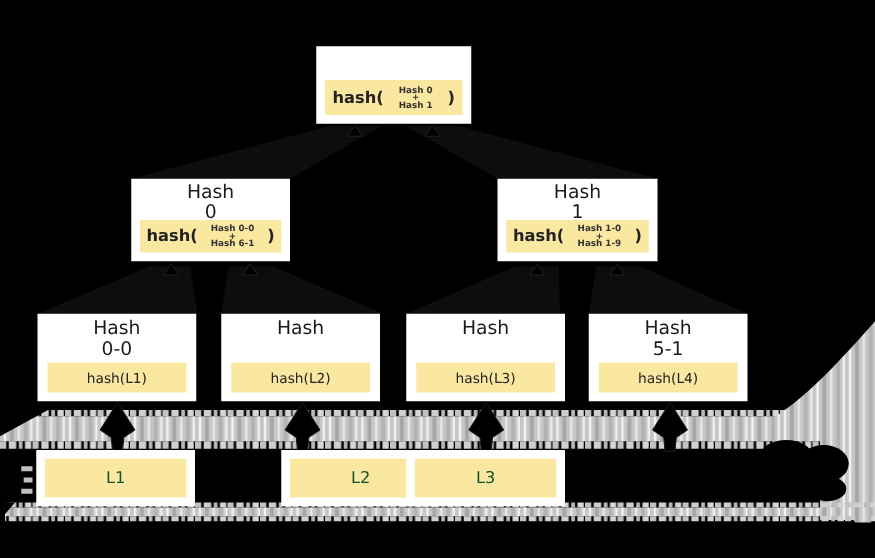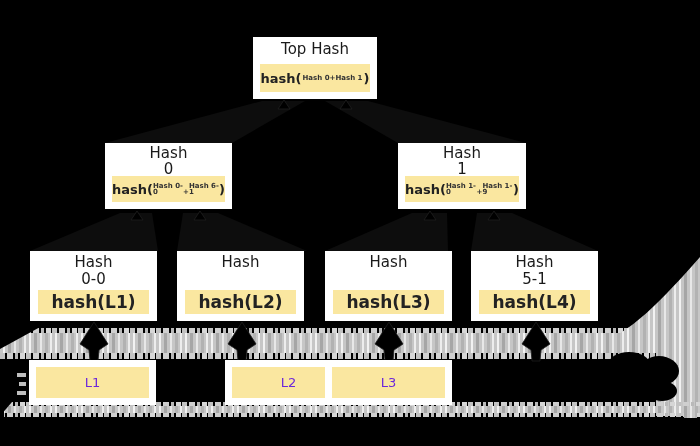--- a/index.html
+++ b/index.html
@@ -10,40 +10,40 @@
   #decor{position:absolute;left:0;top:0;width:700px;height:446px;}
   .box{position:absolute;background:#ffffff;box-sizing:border-box;}
   .title{text-align:center;font-size:15px;line-height:17px;padding-top:4px;color:#1a1a1a;}
   .title .ln{display:block;}
   .chip{
     position:absolute;left:7px;right:7px;background:#fae7a0;
     display:flex;align-items:center;justify-content:space-around;
     color:#222;
   }
   .chip .fx{font-size:13px;font-weight:bold;}
-  .chip .stack{display:flex;flex-direction:row;align-items:flex-end;
+  .chip .stack{display:flex;flex-direction:column;align-items:center;
     font-size:7px;line-height:6px;font-weight:bold;color:#333;}
-  .chip.simple{justify-content:center;font-size:17px;font-weight:bold;}
+  .chip.simple{justify-content:center;font-size:11px;font-weight:normal;}
   
   #node-top{left:253px;top:37px;width:124px;height:62px;}
   #node-top .chip{top:27px;height:28px;}
   
   #node-h0{left:105px;top:143px;width:127px;height:66px;}
   #node-h1{left:398px;top:143px;width:128px;height:66px;}
   .branch .title{padding-top:2px;line-height:16px;}
   .branch .chip{top:33px;height:26px;}
   
   .leaf{top:251px;width:127px;height:70px;}
   .leaf .title{padding-top:3px;line-height:17px;}
   .leaf .chip{top:39px;height:24px;left:8px;right:8px;}
   #leaf-0{left:30px;}  #leaf-1{left:177px;}  #leaf-2{left:325px;}  #leaf-3{left:471px;}
   
   .block{top:360px;width:127px;height:45px;}
   .block .chip{top:7px;bottom:7px;height:auto;justify-content:center;
-    font-size:13px;font-weight:normal;color:#6d28d9;}
+    font-size:13px;font-weight:normal;color:#14532d;}
   #blk-0{left:29px;} #blk-1{left:177px;margin-left:48px;} #blk-2{left:325px;} #blk-3{left:471px;}
 </style>
 </head>
 <body>
 
 <div id="stage">
 
   <svg id="decor" viewBox="0 0 700 446" xmlns="http://www.w3.org/2000/svg">
     <defs>
       <pattern id="streaks" width="26" height="8" patternUnits="userSpaceOnUse">
@@ -115,21 +115,20 @@
       <path d="M284 100 L290 109 L278 109 Z"></path>
       <path d="M346 100 L352 109 L340 109 Z"></path>
       <path d="M137 211 L143 220 L131 220 Z"></path>
       <path d="M200 211 L206 220 L194 220 Z"></path>
       <path d="M430 211 L436 220 L424 220 Z"></path>
       <path d="M494 211 L500 220 L488 220 Z"></path>
     </g>
   </svg>
 
   <div class="box" id="node-top">
-    <div class="title">Top Hash</div>
     <div class="chip">
       <span class="fx">hash(</span>
       <span class="stack">
         <span>Hash 0</span>
         <span>+</span>
         <span>Hash 1</span>
       </span>
       <span class="fx">)</span>
     </div>
   </div>

